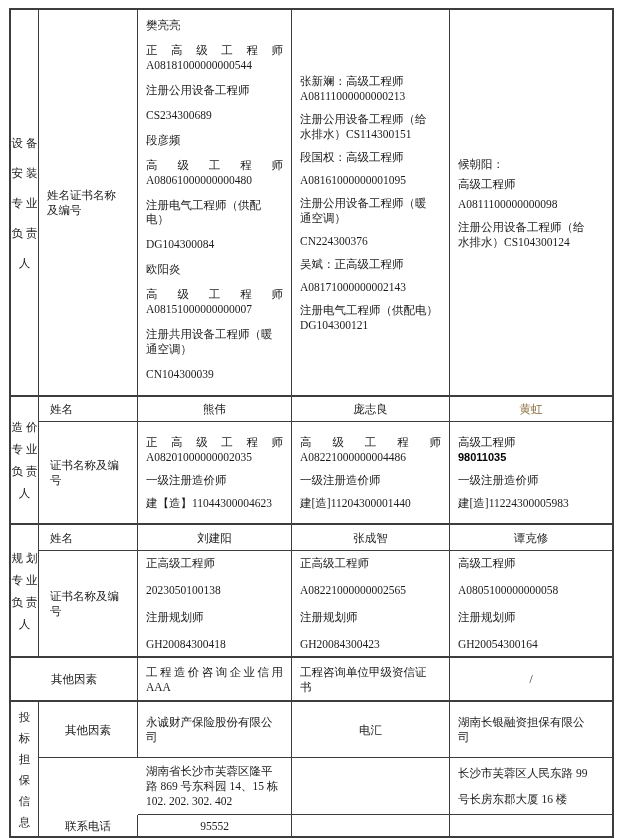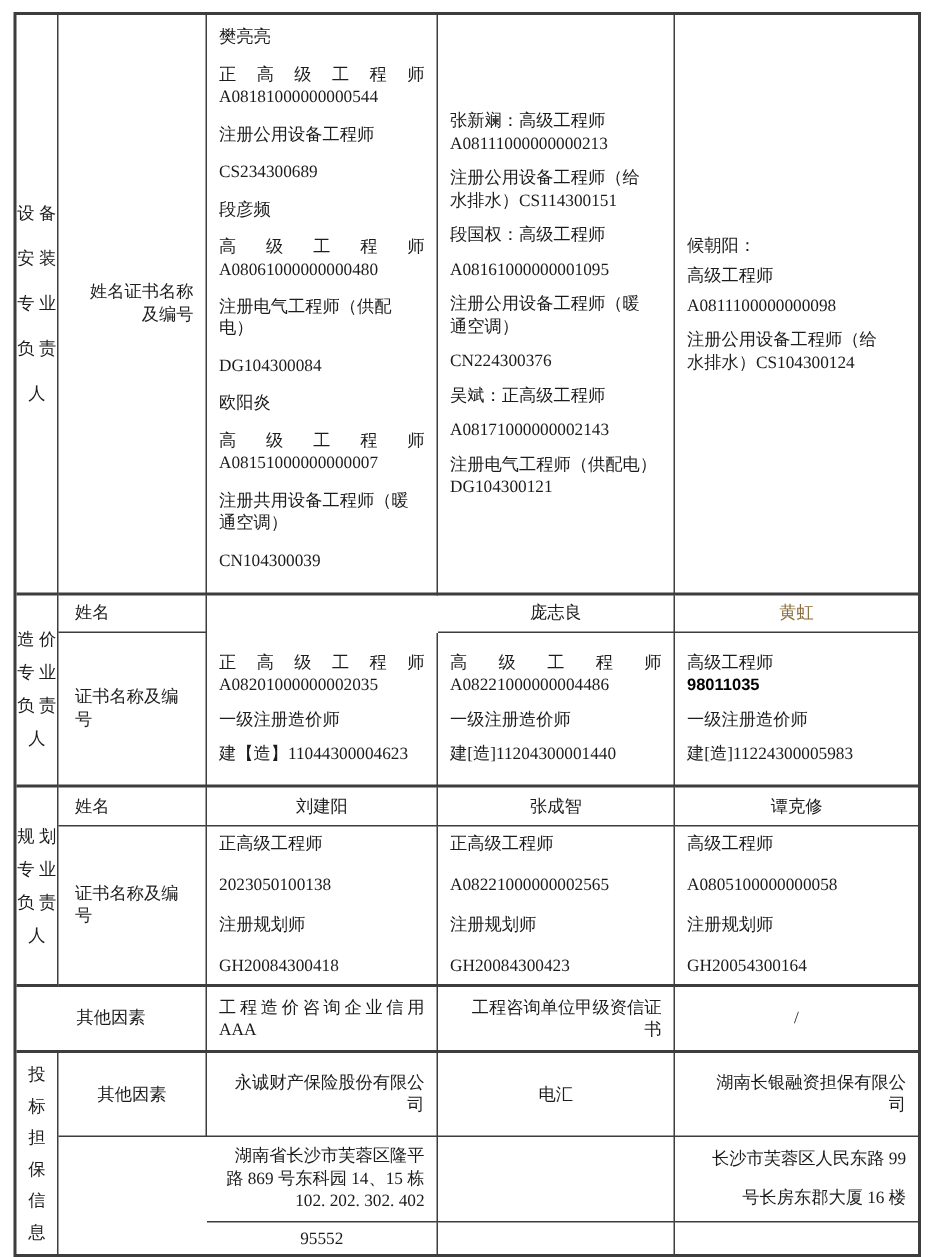--- a/index.html
+++ b/index.html
@@ -24,21 +24,21 @@
   .cell.lastcol{border-right:none;}
   .cell.lastrow{border-bottom:none;}
   .cell.bb2{border-bottom-width:2px;}
   .top{justify-content:flex-start;}
   .hcenter{align-items:center;text-align:center;}
   .ln{margin-top:9px;width:100%;}
   .ln:first-child{margin-top:0;}
   .ln.cont{margin-top:1px;}
   .ln.cont6{margin-top:6px;}
   .ln.j{text-align:justify;text-align-last:justify;}
-  .ln.c{text-align:right;}
+  .ln.c{text-align:left;}
   .ln.bs{font-family:"Liberation Sans","DejaVu Sans",sans-serif;font-weight:700;font-size:11px;color:#000;}
   .equip1 .ln{margin-top:11px;}
   .equip1 .ln:first-child{margin-top:0;}
   .equip1 .ln.cont{margin-top:1px;}
   .plan .ln{margin-top:13px;}
   .plan .ln:first-child{margin-top:0;}
   
   .vcell{padding:2px 0;display:flex;flex-direction:column;justify-content:center;align-items:center;}
   .vcell .vln{white-space:pre;text-align:center;}
   .v-equip .vln{margin-top:16px;}
@@ -108,20 +108,21 @@
       <div class="ln cont">水排水）CS104300124</div>
     </div>
 
   <div class="cell vcell v-cost bb2" style="grid-row:2 / span 2;grid-column:1;">
       <div class="vln">造 价</div>
       <div class="vln">专 业</div>
       <div class="vln">负 责</div>
       <div class="vln">人</div>
     </div>
   <div class="cell flabel" style="grid-row:2;grid-column:2;">姓名</div>
+  <div class="cell namecell" style="grid-row:2;grid-column:3;">熊伟</div>
   <div class="cell namecell" style="grid-row:2;grid-column:4;">庞志良</div>
   <div class="cell namecell lastcol" style="grid-area: 2 / 5; color: rgb(138, 109, 59);">黄虹</div>
   <div class="cell flabel bb2" style="grid-row:3;grid-column:2;">
       <div class="ln l">证书名称及编</div>
       <div class="ln cont">号</div>
     </div>
   <div class="cell bb2" style="grid-row:3;grid-column:3;">
       <div class="ln j">正高级工程师</div>
       <div class="ln cont">A08201000000002035</div>
       <div class="ln l">一级注册造价师</div>
@@ -207,16 +208,17 @@
       <div class="ln c">湖南省长沙市芙蓉区隆平</div>
       <div class="ln c cont">路 869 号东科园 14、15 栋</div>
       <div class="ln c cont">102. 202. 302. 402</div>
     </div>
   <div class="cell namecell" style="grid-row:8;grid-column:4;"></div>
   <div class="cell hcenter lastcol" style="grid-row:8;grid-column:5;gap:11px;">
       <div class="ln c">长沙市芙蓉区人民东路 99</div>
       <div class="ln c cont">号长房东郡大厦 16 楼</div>
     </div>
 
+  <div class="cell namecell lastrow" style="grid-row:9;grid-column:2;">联系电话</div>
   <div class="cell namecell lastrow" style="grid-row:9;grid-column:3;">95552</div>
   <div class="cell namecell lastrow" style="grid-row:9;grid-column:4;"></div>
 
 </div>
 
 </body></html>

